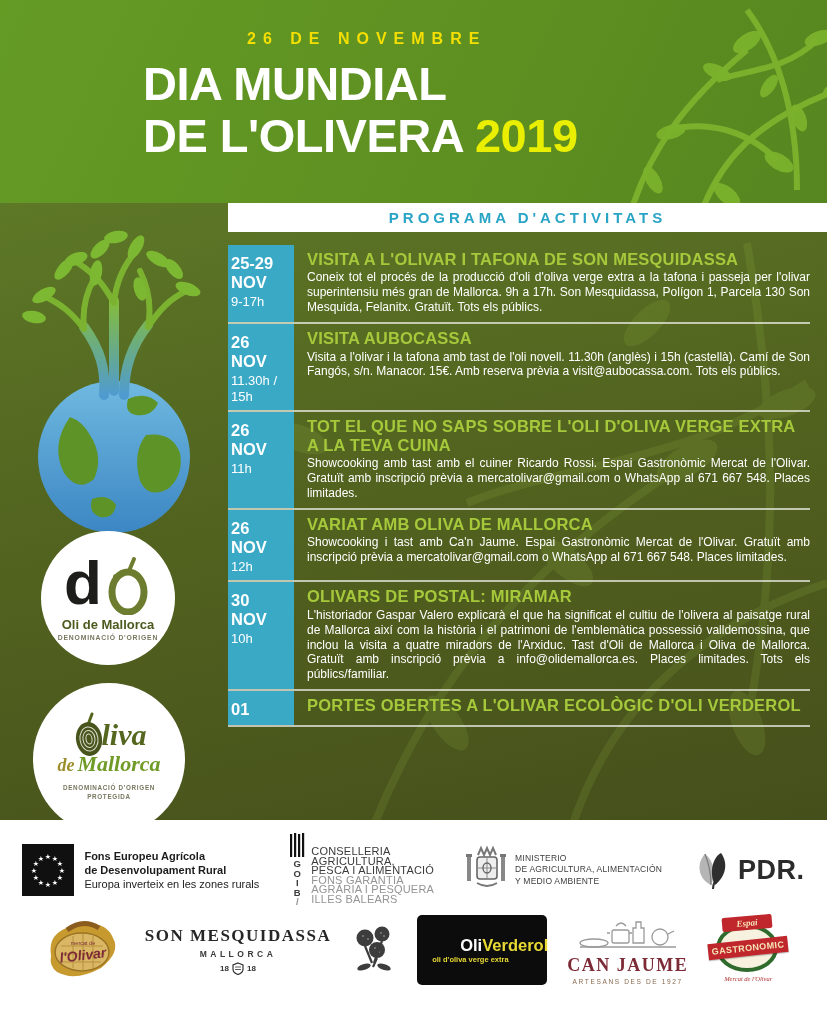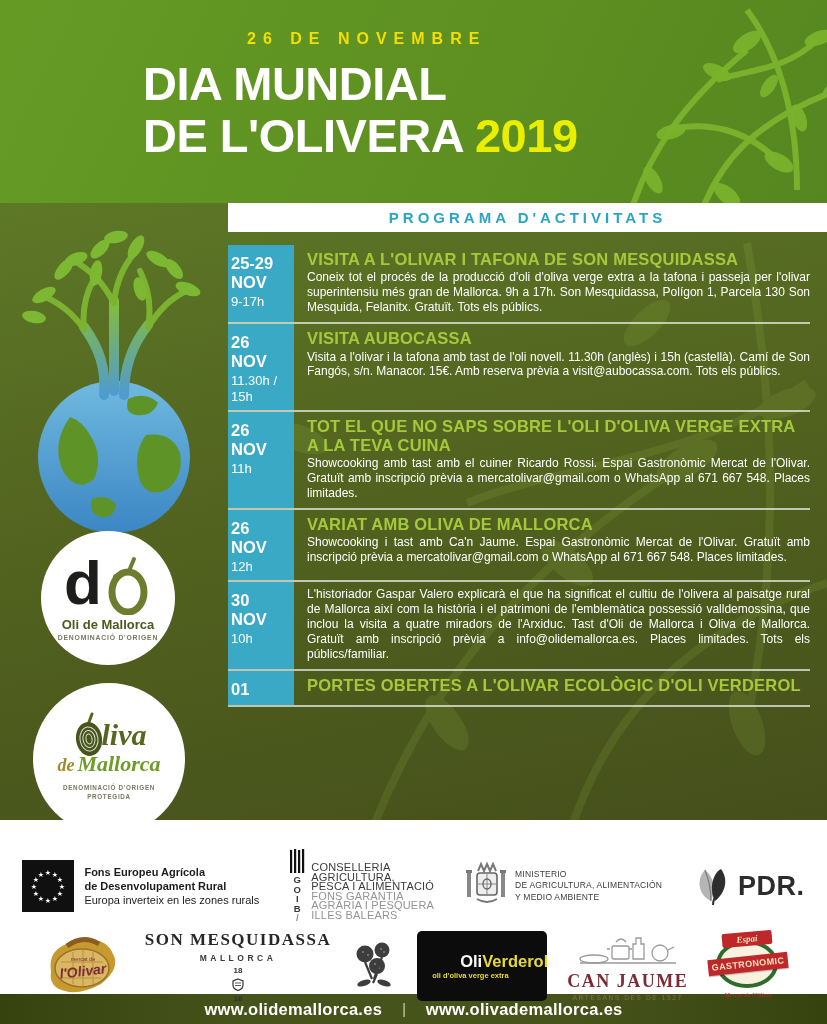--- a/index.html
+++ b/index.html
@@ -39,21 +39,21 @@
   .event{ display:flex; border-bottom:2px solid rgba(255,255,255,0.65); }
   .event .date{ flex:0 0 66px; background:#39a9c6; color:#fff; text-align:left; padding:9px 3px 6px; }
   .event .d1{ font-size:16.5px; font-weight:bold; line-height:1.15; }
   .event .d2{ font-size:16.5px; font-weight:bold; line-height:1.15; }
   .event .tm{ font-size:13px; margin-top:2px; line-height:1.2; }
   .event .body{ flex:1; padding:5px 0 7px 13px; }
   .etitle{ color:#a6c93b; font-size:16.5px; font-weight:bold; line-height:1.12; letter-spacing:0.2px; margin-bottom:2px; }
   .edesc{ color:#ffffff; font-size:12px; line-height:1.24; text-align:justify; }
 
   
-  .footer{ height:174px; background:#fff; padding-top:28px; }
+  .footer{ height:174px; background:#fff; padding-top:12px; }
   .frow{ display:flex; align-items:center; justify-content:center; }
   .frow1{ gap:30px; height:76px; }
   .frow2{ gap:20px; height:80px; margin-top:2px; }
 
   .eu-block{ display:flex; align-items:center; gap:10px; }
   .eu-text div{ font-size:11px; color:#1c1c1c; line-height:1.3; }
   .eu-text .b{ font-weight:bold; }
   .goib-block{ display:flex; gap:6px; align-items:flex-start; }
   .goib-left{ display:flex; flex-direction:column; align-items:center; }
   .goib-letters div{ font-size:9.5px; font-weight:bold; color:#3a3a3a; line-height:9.5px; text-align:center; }
@@ -63,21 +63,21 @@
   .goib-text div.lt{ color:#949494; }
   .min-block{ display:flex; align-items:center; gap:7px; }
   .min-text div{ font-size:8.5px; color:#3d3d3d; line-height:1.35; letter-spacing:0.2px; }
   .pdr-block{ display:flex; align-items:center; gap:4px; }
   .pdr-label{ font-size:27px; font-weight:bold; color:#2c2c2c; letter-spacing:0.5px; }
 
   .mercat-logo{ position:relative; width:86px; height:72px; }
   .sonmes{ text-align:center; }
   .sonmes-name{ font-family:"Liberation Serif","DejaVu Serif",serif; font-size:17px; font-weight:bold; color:#262626; letter-spacing:1.5px; }
   .sonmes-sub{ font-size:8.5px; letter-spacing:3.5px; color:#3a3a3a; font-weight:bold; margin-top:3px; }
-  .sonmes-year{ display:flex; align-items:center; justify-content:center; gap:3px; margin-top:3px; font-size:8px; color:#333; font-weight:bold;flex-direction:column; }
+  .sonmes-year{ display:flex; align-items:center; justify-content:center; gap:3px; margin-top:3px; font-size:8px; color:#333; font-weight:bold; }
   .aubo{ display:flex; align-items:center; gap:6px; }
   .aubo-text{ text-align:left; }
   .aubo-top{ font-size:6.6px; color:#333; letter-spacing:0.4px; }
   .aubo-name{ font-size:19px; font-weight:bold; color:#1f1f1f; letter-spacing:0.5px; line-height:1.05; margin:1px 0; font-stretch:condensed; }
   .aubo-sub{ font-size:8px; color:#333; letter-spacing:0.6px; }
   .verderol{ width:130px; height:70px; background:#0c0c0c; border-radius:5px; display:flex; align-items:center; padding:6px 8px; gap:7px; }
   .verd-text{ line-height:1.1; }
   .verd-name{ font-size:16.5px; font-weight:bold; }
   .verd-white{ color:#fff;margin-left:28px; } .verd-yellow{ color:#e8da35; }
   .verd-sub{ font-size:7.5px; color:#e8da35; font-weight:bold; margin-top:2px; }
@@ -275,20 +275,21 @@
           <div class="edesc">Showcooking i tast amb Ca'n Jaume. Espai Gastronòmic Mercat de l'Olivar. Gratuït amb inscripció prèvia a mercatolivar@gmail.com o WhatsApp al 671 667 548. Places limitades.</div>
         </div>
       </div>
       <div class="event">
         <div class="date">
           <div class="d1">30</div>
           <div class="d2">NOV</div>
           <div class="tm">10h</div>
         </div>
         <div class="body">
+          <div class="etitle">OLIVARS DE POSTAL: MIRAMAR</div>
           <div class="edesc">L'historiador Gaspar Valero explicarà el que ha significat el cultiu de l'olivera al paisatge rural de Mallorca així com la història i el patrimoni de l'emblemàtica possessió valldemossina, que inclou la visita a quatre miradors de l'Arxiduc. Tast d'Oli de Mallorca i Oliva de Mallorca. Gratuït amb inscripció prèvia a info@olidemallorca.es. Places limitades. Tots els públics/familiar.</div>
         </div>
       </div>
       <div class="event">
         <div class="date">
           <div class="d1">01</div>
 
         </div>
         <div class="body">
           <div class="etitle">PORTES OBERTES A L'OLIVAR ECOLÒGIC D'OLI VERDEROL</div>
@@ -458,19 +459,14 @@
             <span>Espai</span>
           </div>
         <div class="gastro-banner">
             <span>GASTRONOMIC</span>
           </div>
         <div class="gastro-sub">Mercat de l'Olivar</div>
       </div>
     </div>
   </div>
 
-  <div class="bottom-bar">
-    <span class="url">www.olidemallorca.es</span>
-    <span class="sep">|</span>
-    <span class="url">www.olivademallorca.es</span>
-  </div>
 
 </div>
 
 </body></html>

